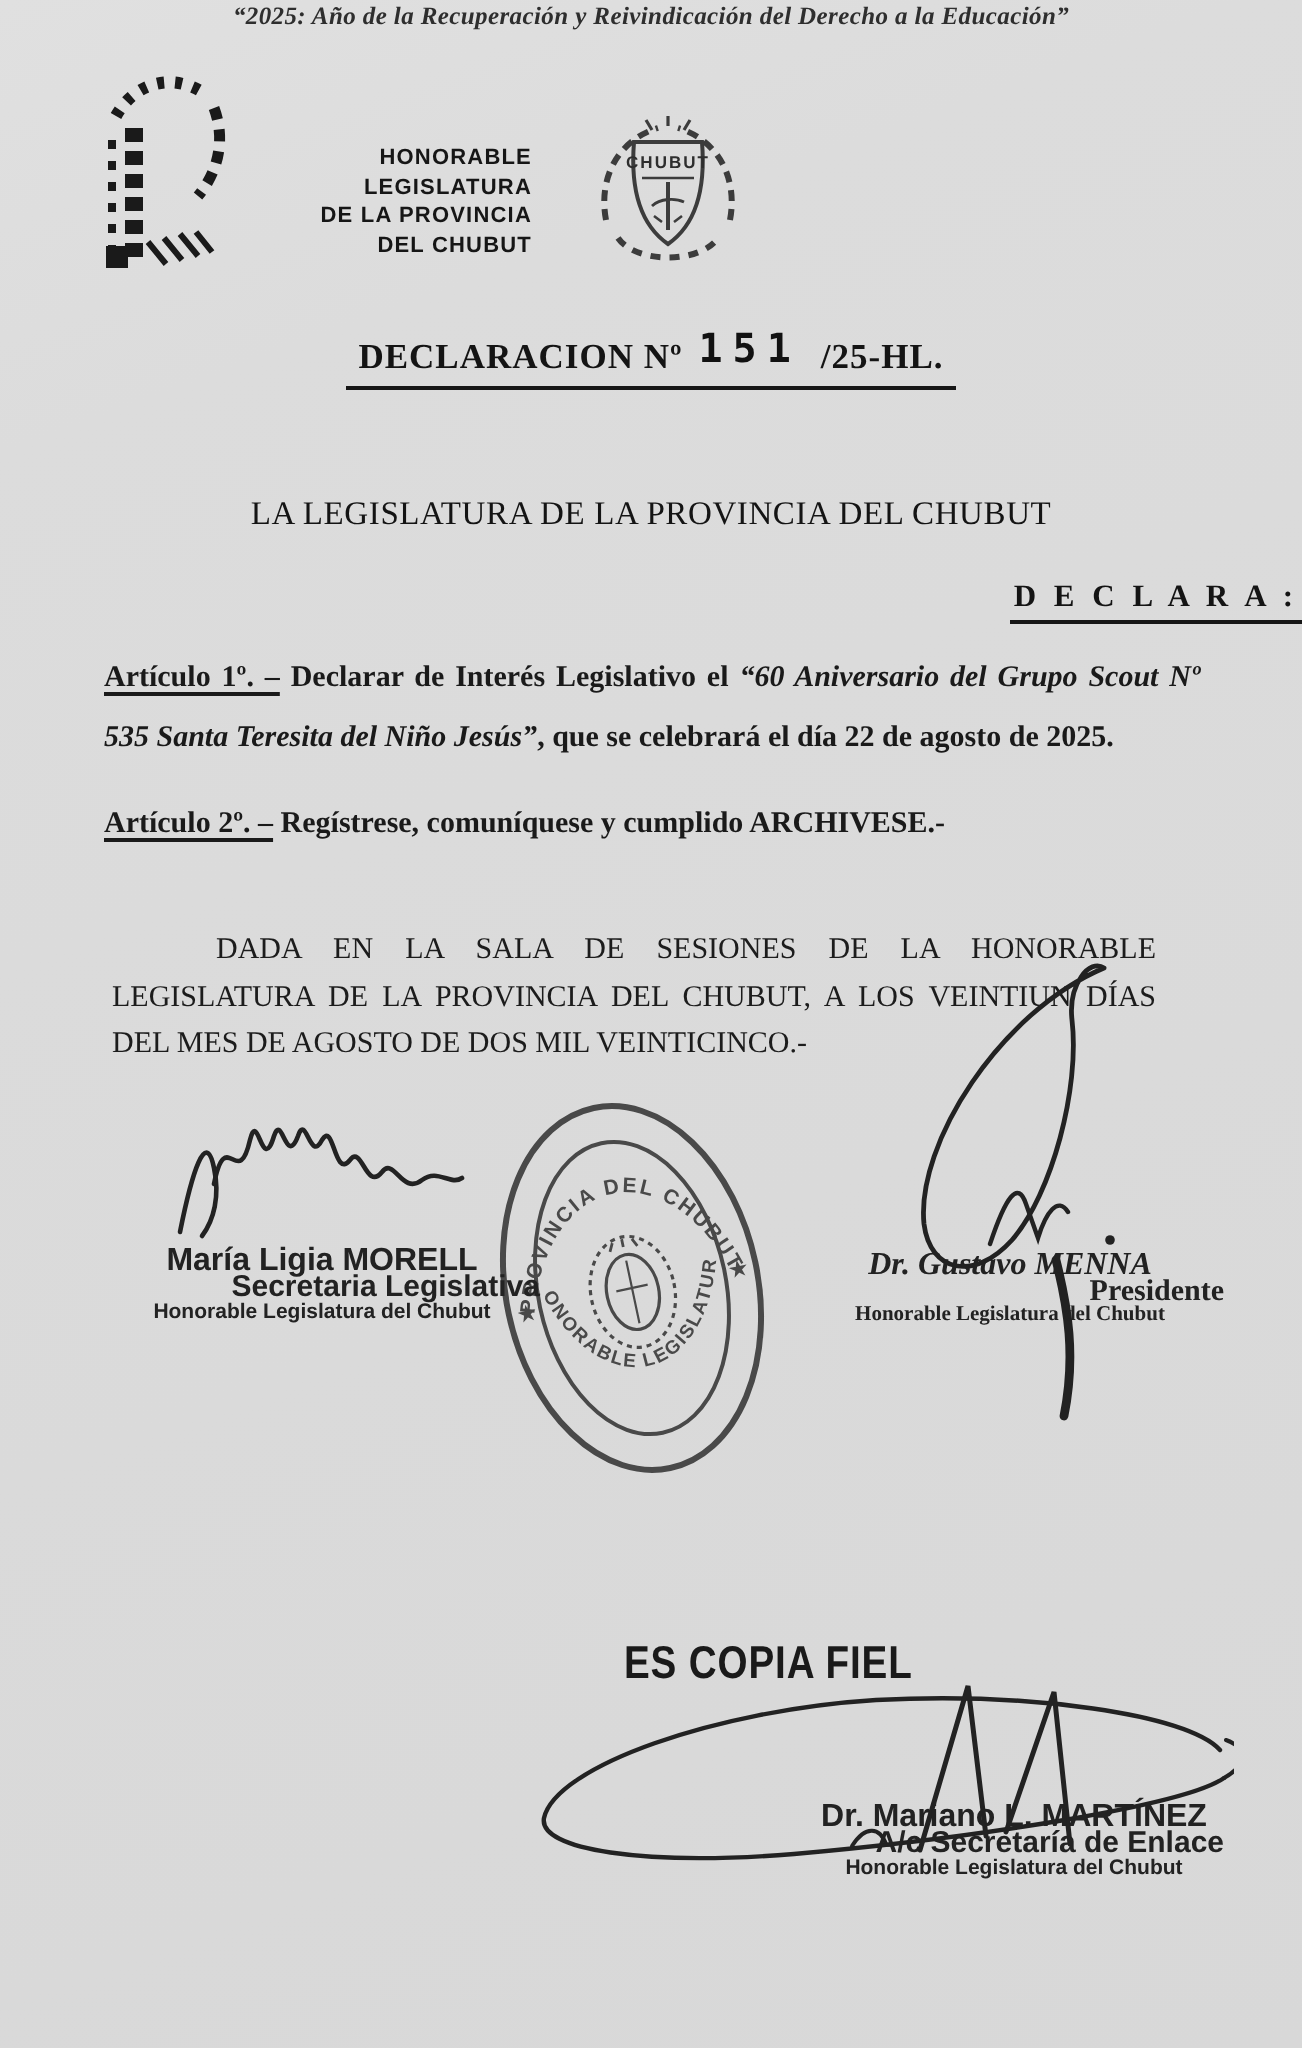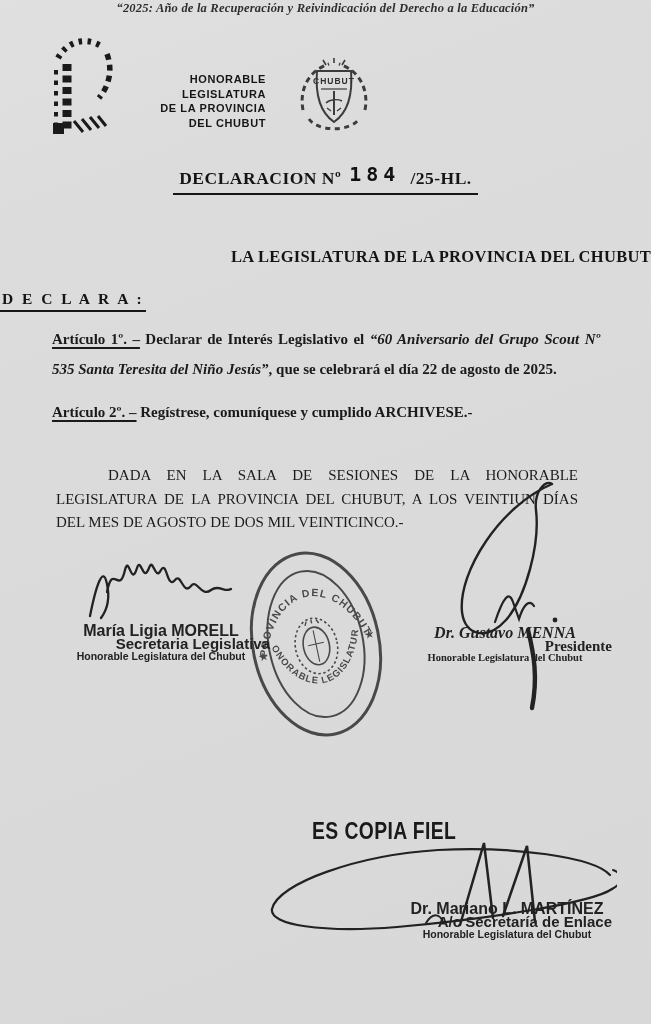--- a/index.html
+++ b/index.html
@@ -29,24 +29,24 @@
   .title-wrap { position:absolute; top:165px; left:0; right:0; text-align:center; }
   .title-underline {
     display:inline-block; border-bottom:2.5px solid #161616; padding:0 6px 4px 6px;
     font-size:17.5px; font-weight:bold; letter-spacing:.5px; color:#141414;
   }
   .stamp-number {
     font-family:"DejaVu Sans Mono", monospace; font-weight:bold; font-size:20px;
     letter-spacing:5px; position:relative; top:-3px; margin:0 10px 0 8px; color:#111;
   }
   .heading {
-    position:absolute; top:247px; left:0; right:0; text-align:right;
-    font-size:16.5px; font-weight:bold; letter-spacing:.3px; color:#141414;
-  }
-  .declara-wrap { position:absolute; top:290px; left:0; right:0; text-align:left; }
+    position:absolute; top:247px; left:0; right:0; text-align:center;
+    font-size:16.5px; font-weight:normal; letter-spacing:.3px; color:#141414;
+  }
+  .declara-wrap { position:absolute; top:290px; left:0; right:0; text-align:right; }
   .declara {
     display:inline-block; font-size:15.5px; font-weight:bold; letter-spacing:2.5px;
     border-bottom:2px solid #161616; padding:0 2px 2px 2px; color:#141414;
   }
   
   .article {
     position:absolute; left:52px; width:548px; font-size:15px; line-height:30px;
     text-align:justify; font-weight:bold; color:#1a1a1a; margin:0;
   }
   .article-1 { top:324px; }
@@ -117,21 +117,21 @@
       <path d="M31,33 L57,33" stroke-width="1.2"></path>
       <path d="M44,35 L44,59" stroke-width="2"></path>
       <path d="M36,47 C40,43 48,43 52,45" stroke-width="1.4"></path>
       <path d="M37,52 l4,3 M51,52 l-4,3" stroke-width="1.3"></path>
     </g>
     <text x="44" y="28" text-anchor="middle" font-family="Liberation Sans, sans-serif" font-weight="bold" font-size="8.5" fill="#2e2e2e" letter-spacing="1">CHUBUT</text>
   </svg>
 
   <div class="title-wrap">
     <span class="title-underline">
-      <span>DECLARACION Nº</span><span class="stamp-number">184</span><span>/25-HL.</span>
+      <span>DECLARACION Nº</span><span class="stamp-number">151</span><span>/25-HL.</span>
     </span>
   </div>
 
   <div class="heading">LA LEGISLATURA DE LA PROVINCIA DEL CHUBUT</div>
   <div class="declara-wrap">
     <span class="declara">D E C L A R A :</span>
   </div>
 
   <p class="article article-1">
     <span class="art-label">Artículo 1º. –</span><span> Declarar de Interés Legislativo el </span><span class="it">“60 Aniversario del Grupo Scout Nº 535 Santa Teresita del Niño Jesús”</span><span>, que se celebrará el día 22 de agosto de 2025.</span>

